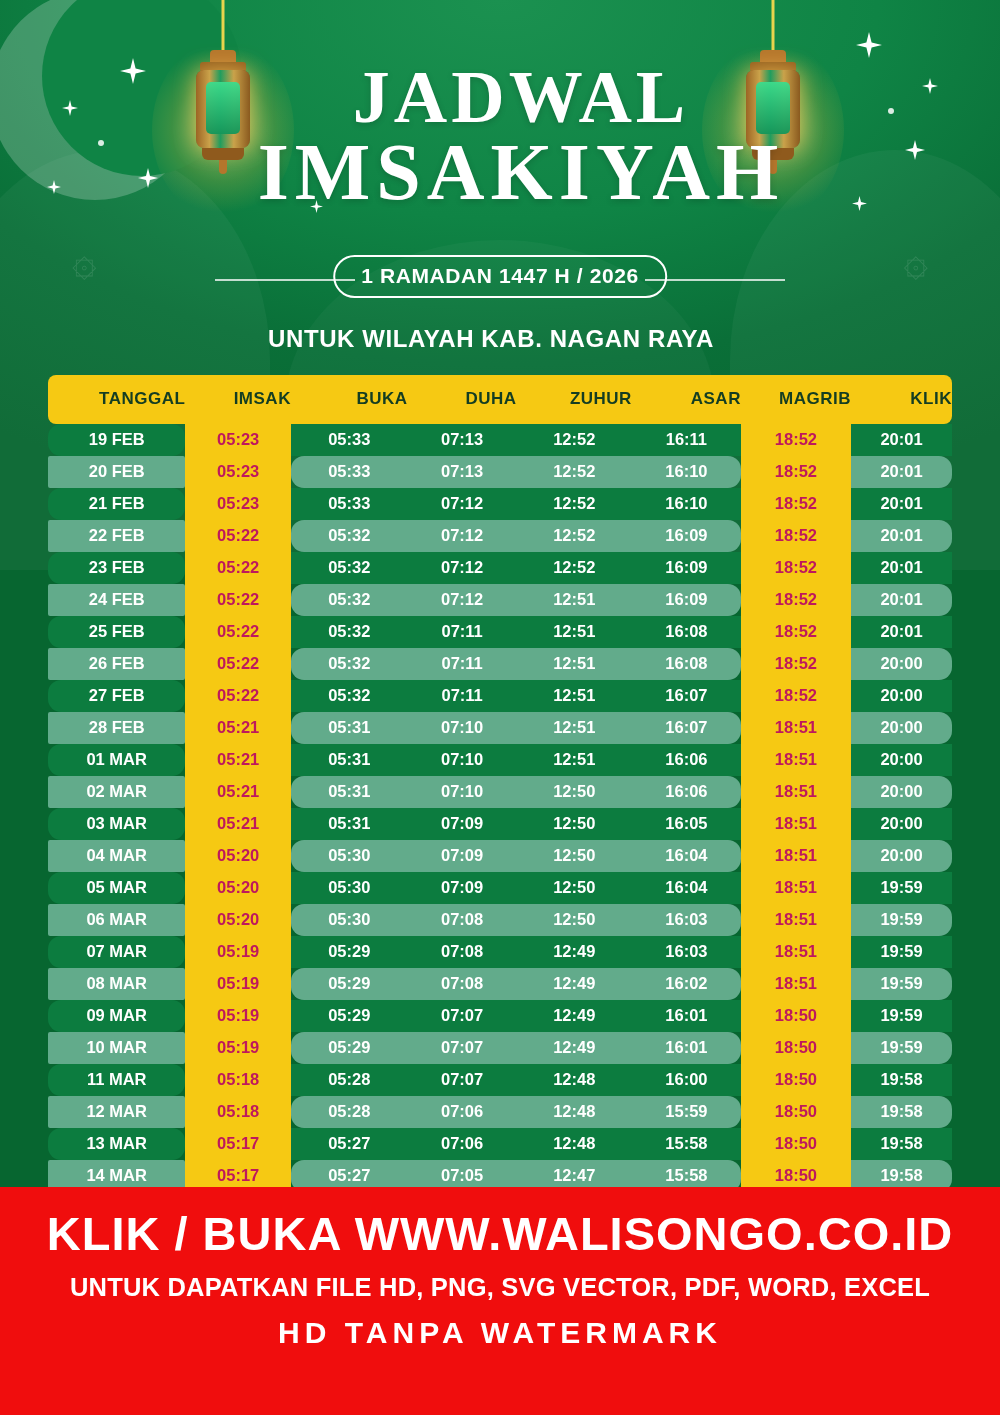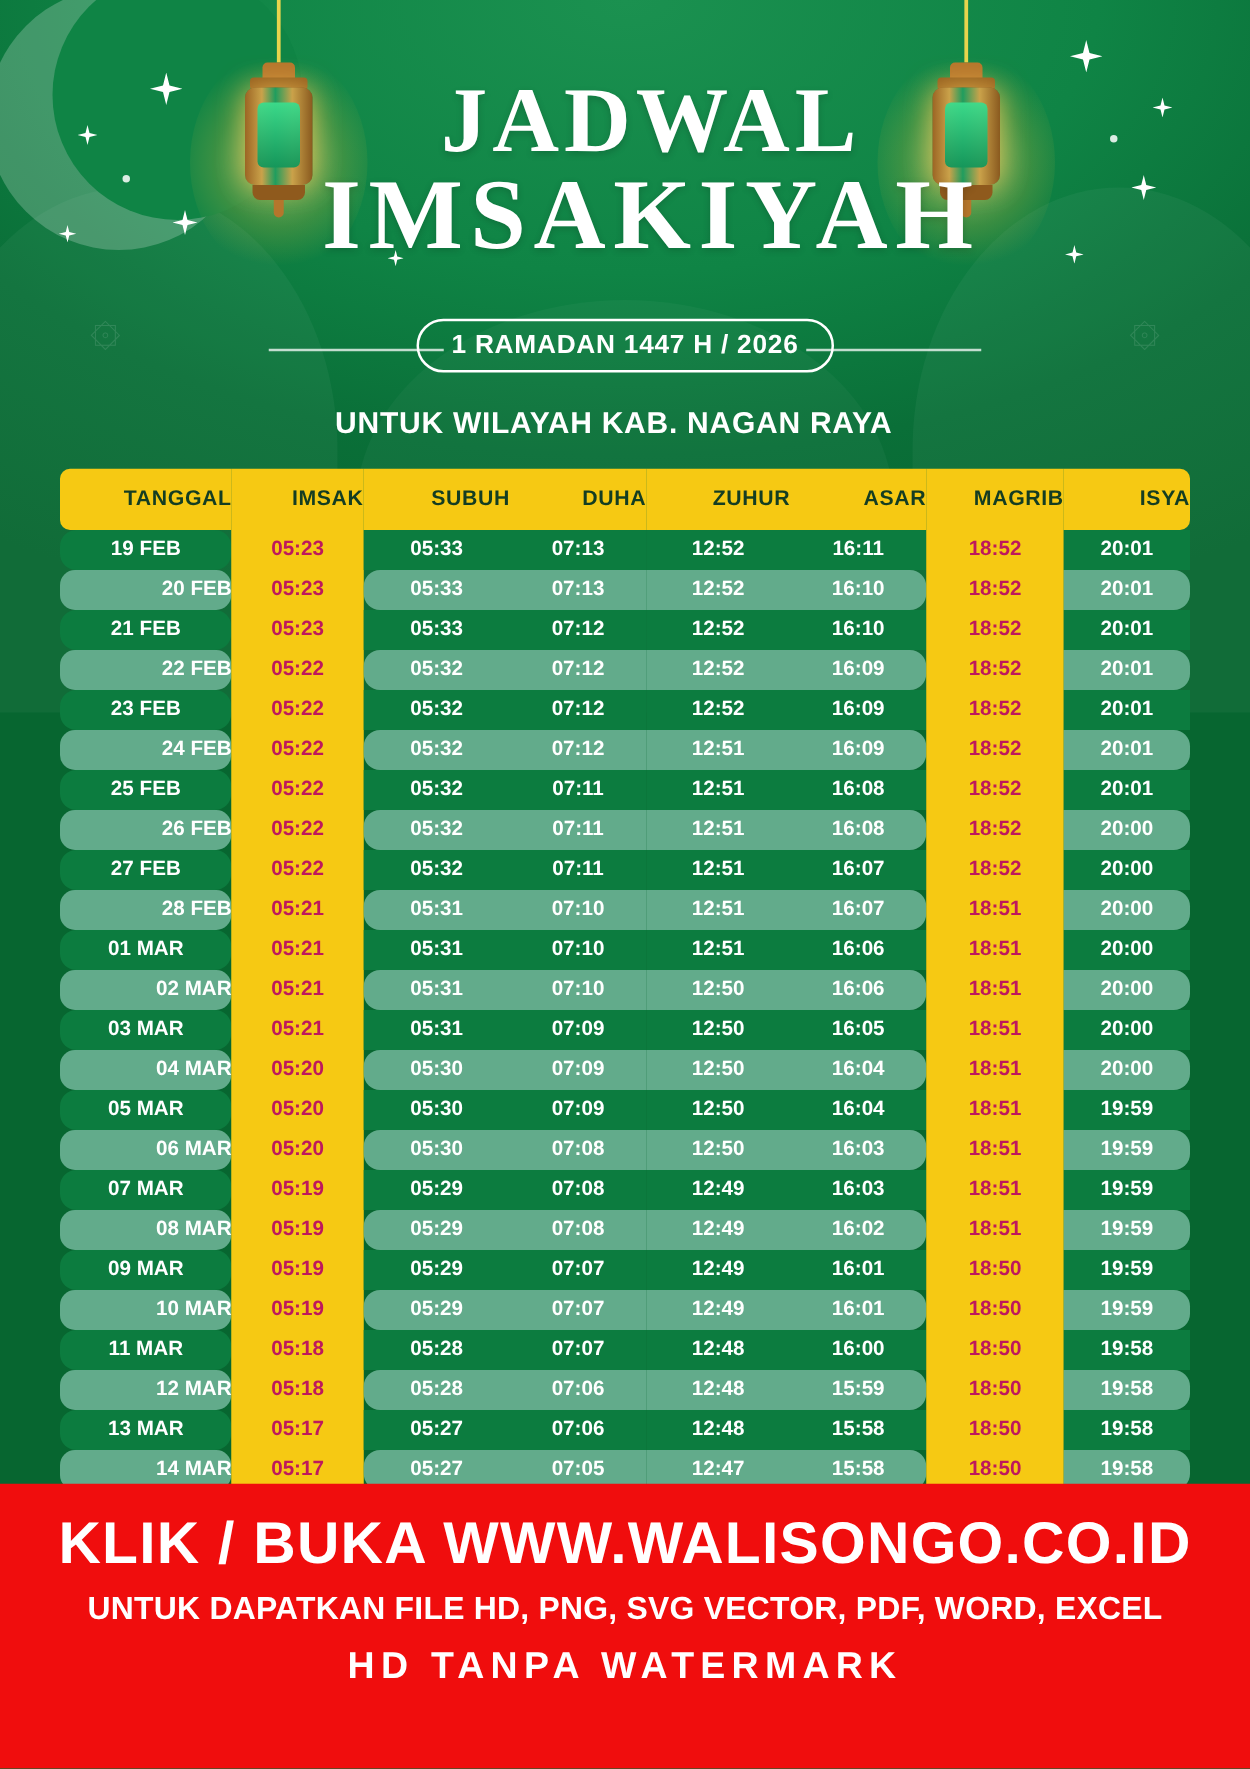--- a/index.html
+++ b/index.html
@@ -118,21 +118,21 @@
     font-weight:bold;
     color:#ffffff;
     padding:6px 0 7px;
     height:29px;
   }
   tbody tr td { background:#0c7c3f; }
   tbody tr.alt td { background:#62ab8b; }
   
   tbody td.hl { background:#f6c913 !important; color:#be185d; }
   tbody tr td.c0 { width:140px; }
-  tbody tr.alt td.c0 { border-radius:12px;text-align:right; }
+  tbody tr.alt td.c0 { border-radius:2px; }
   tbody tr.alt td.c7 { border-radius:0 13px 13px 0; }
   tbody tr.alt td.c2 { border-radius:13px 0 0 13px; }
   tbody tr.alt td.c5 { border-radius:0 13px 13px 0; }
   tbody tr td.c0 { border-radius:13px; }
 
   
   .w0{width:140px;} .w1{width:108px;} .w2{width:120px;} .w3{width:112px;}
   .w4{width:118px;} .w5{width:112px;} .w6{width:112px;} .w7{width:104px;}
 
   
@@ -206,26 +206,26 @@
   <div class="pill">1 RAMADAN 1447 H / 2026</div>
 
   <div class="region">UNTUK WILAYAH KAB. NAGAN RAYA</div>
 
   <div class="table-wrap">
     <table>
       <thead>
         <tr>
           <th class="w0">TANGGAL</th>
           <th class="w1">IMSAK</th>
-          <th class="w2">SUBUH</th>
+          <th class="w2">BUKA</th>
           <th class="w3">DUHA</th>
           <th class="w4">ZUHUR</th>
           <th class="w5">ASAR</th>
           <th class="w6">MAGRIB</th>
-          <th class="w7">ISYA</th>
+          <th class="w7">KLIK</th>
         </tr>
       </thead>
       <tbody id="tbody">
           <tr>
             <td class="w0 c0">19 FEB</td>
             <td class="w1 c1 hl">05:23</td>
             <td class="w2 c2">05:33</td>
             <td class="w3 c3">07:13</td>
             <td class="w4 c4">12:52</td>
             <td class="w5 c5">16:11</td>

